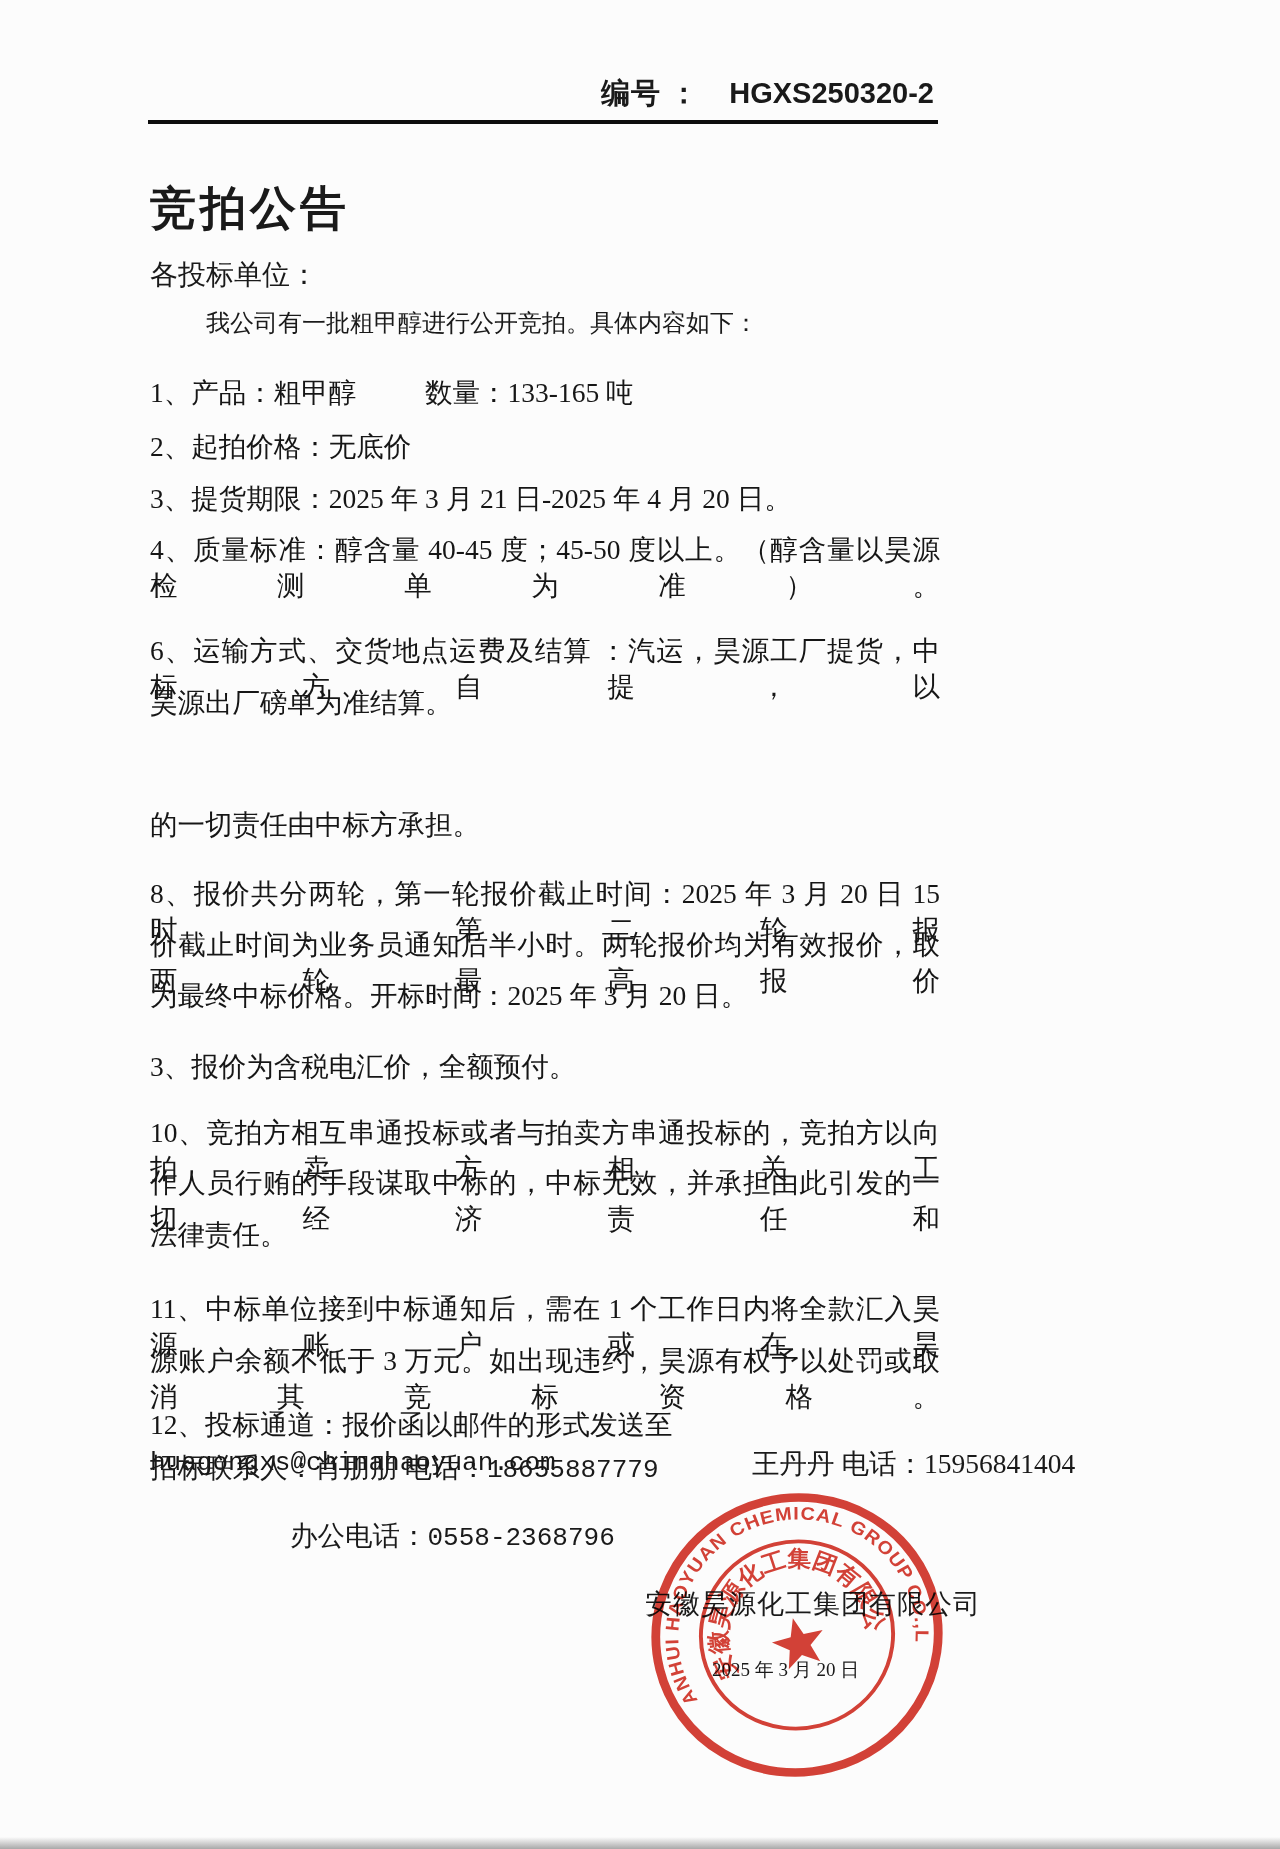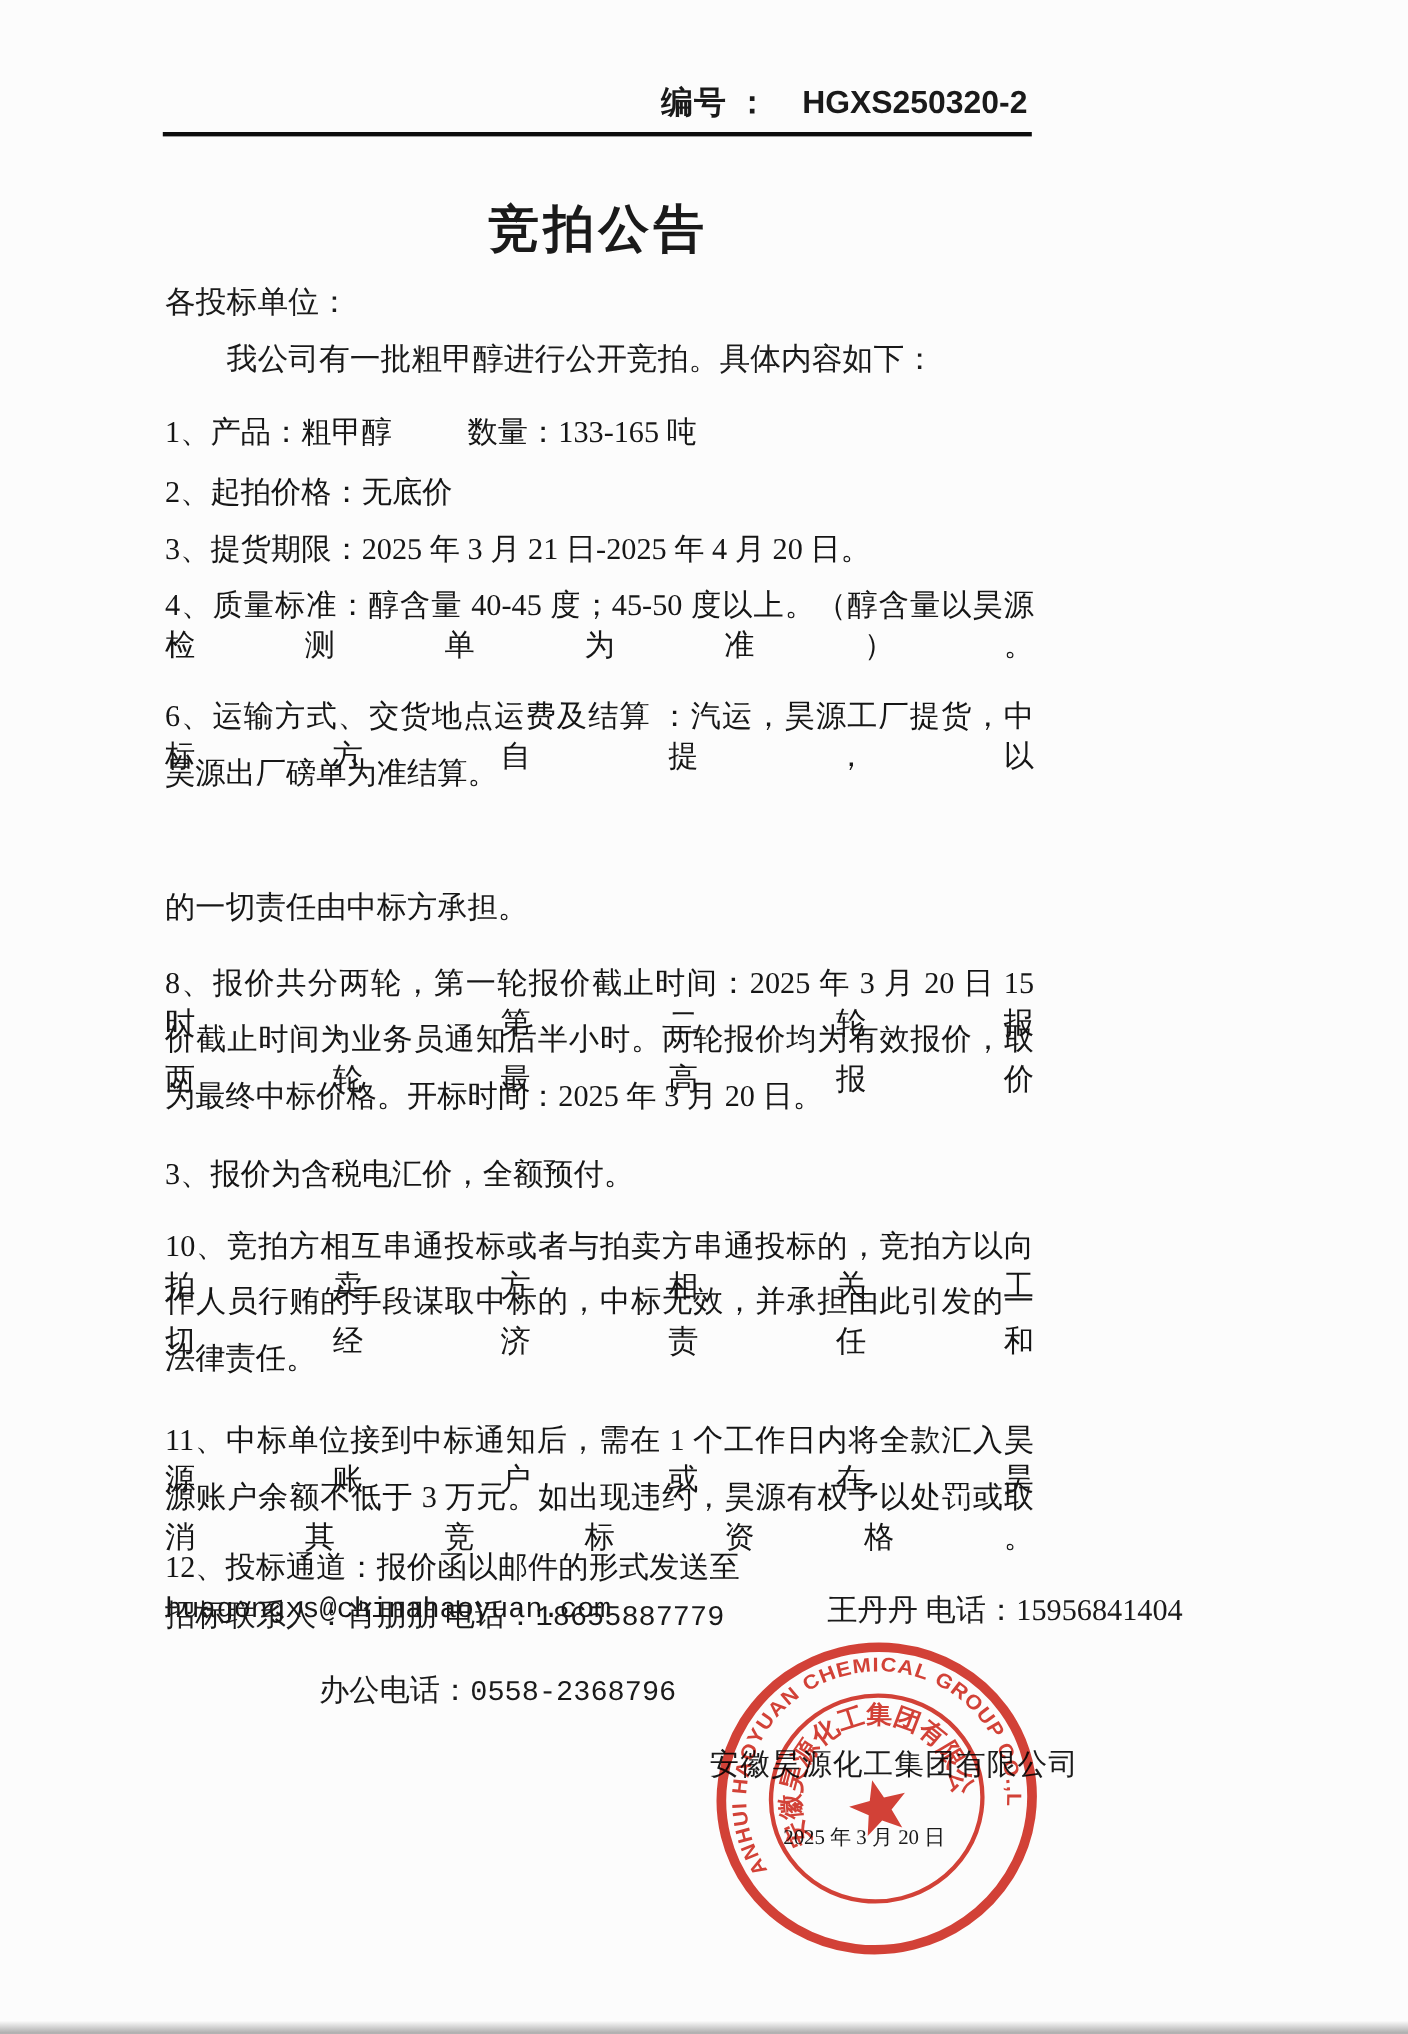--- a/index.html
+++ b/index.html
@@ -1,23 +1,23 @@
 <!DOCTYPE html>
 <html><head>
 <meta charset="utf-8">
 <style>
   html,body{margin:0;padding:0;}
   body{width:1280px;height:1849px;background:#e9e9e9;font-family:"Liberation Serif","DejaVu Serif",serif;}
   .page{position:relative;width:1280px;height:1849px;background:#fcfcfc;overflow:hidden;color:#1a1a1a;}
   .docnum{position:absolute;top:74px;left:150px;width:784px;text-align:right;font-size:29px;font-weight:bold;letter-spacing:1px;}
   .docnum .num{font-family:"Liberation Sans","DejaVu Sans",sans-serif;font-weight:bold;margin-left:30px;letter-spacing:0;}
   .rule{position:absolute;top:120px;left:148px;width:790px;height:4px;background:#0d0d0d;}
-  .title{position:absolute;top:178px;left:150px;width:788px;text-align:center;font-size:46px;font-weight:bold;letter-spacing:4px;}
+  .title{position:absolute;top:178px;left:150px;width:788px;font-size:46px;font-weight:bold;letter-spacing:4px;}
   .salutation{position:absolute;top:256px;left:150px;font-size:28px;}
-  .intro{position:absolute;top:307px;left:150px;width:788px;font-size:28px;text-indent:56px;}
+  .intro{position:absolute;top:307px;left:150px;width:788px;font-size:24px;text-indent:56px;}
   .bl{position:absolute;left:150px;width:790px;font-size:27.5px;line-height:36px;white-space:pre-wrap;color:#161616;margin-top:15px;}
   .just{text-align:justify;text-align-last:justify;}
   .mono{font-family:"Liberation Mono","DejaVu Sans Mono",monospace;font-size:26px;}
   .contact-left{position:absolute;top:1450px;left:150px;font-size:27.5px;}
   .contact-right{position:absolute;top:1446px;left:752px;font-size:27.5px;}
   .office{position:absolute;top:1518px;left:290px;font-size:27.5px;}
   .company{position:absolute;top:1586px;left:645px;font-size:27px;letter-spacing:1px;}
   .issued{position:absolute;top:1657px;left:712px;font-size:19px;}
   .stamp{position:absolute;top:1492px;left:630px;width:334px;height:286px;transform:rotate(-14deg);opacity:.88;mix-blend-mode:multiply;pointer-events:none;}
   .bottom-shadow{position:absolute;left:0;bottom:0;width:100%;height:12px;background:linear-gradient(to bottom,rgba(110,110,110,0),rgba(100,100,100,.55));}

